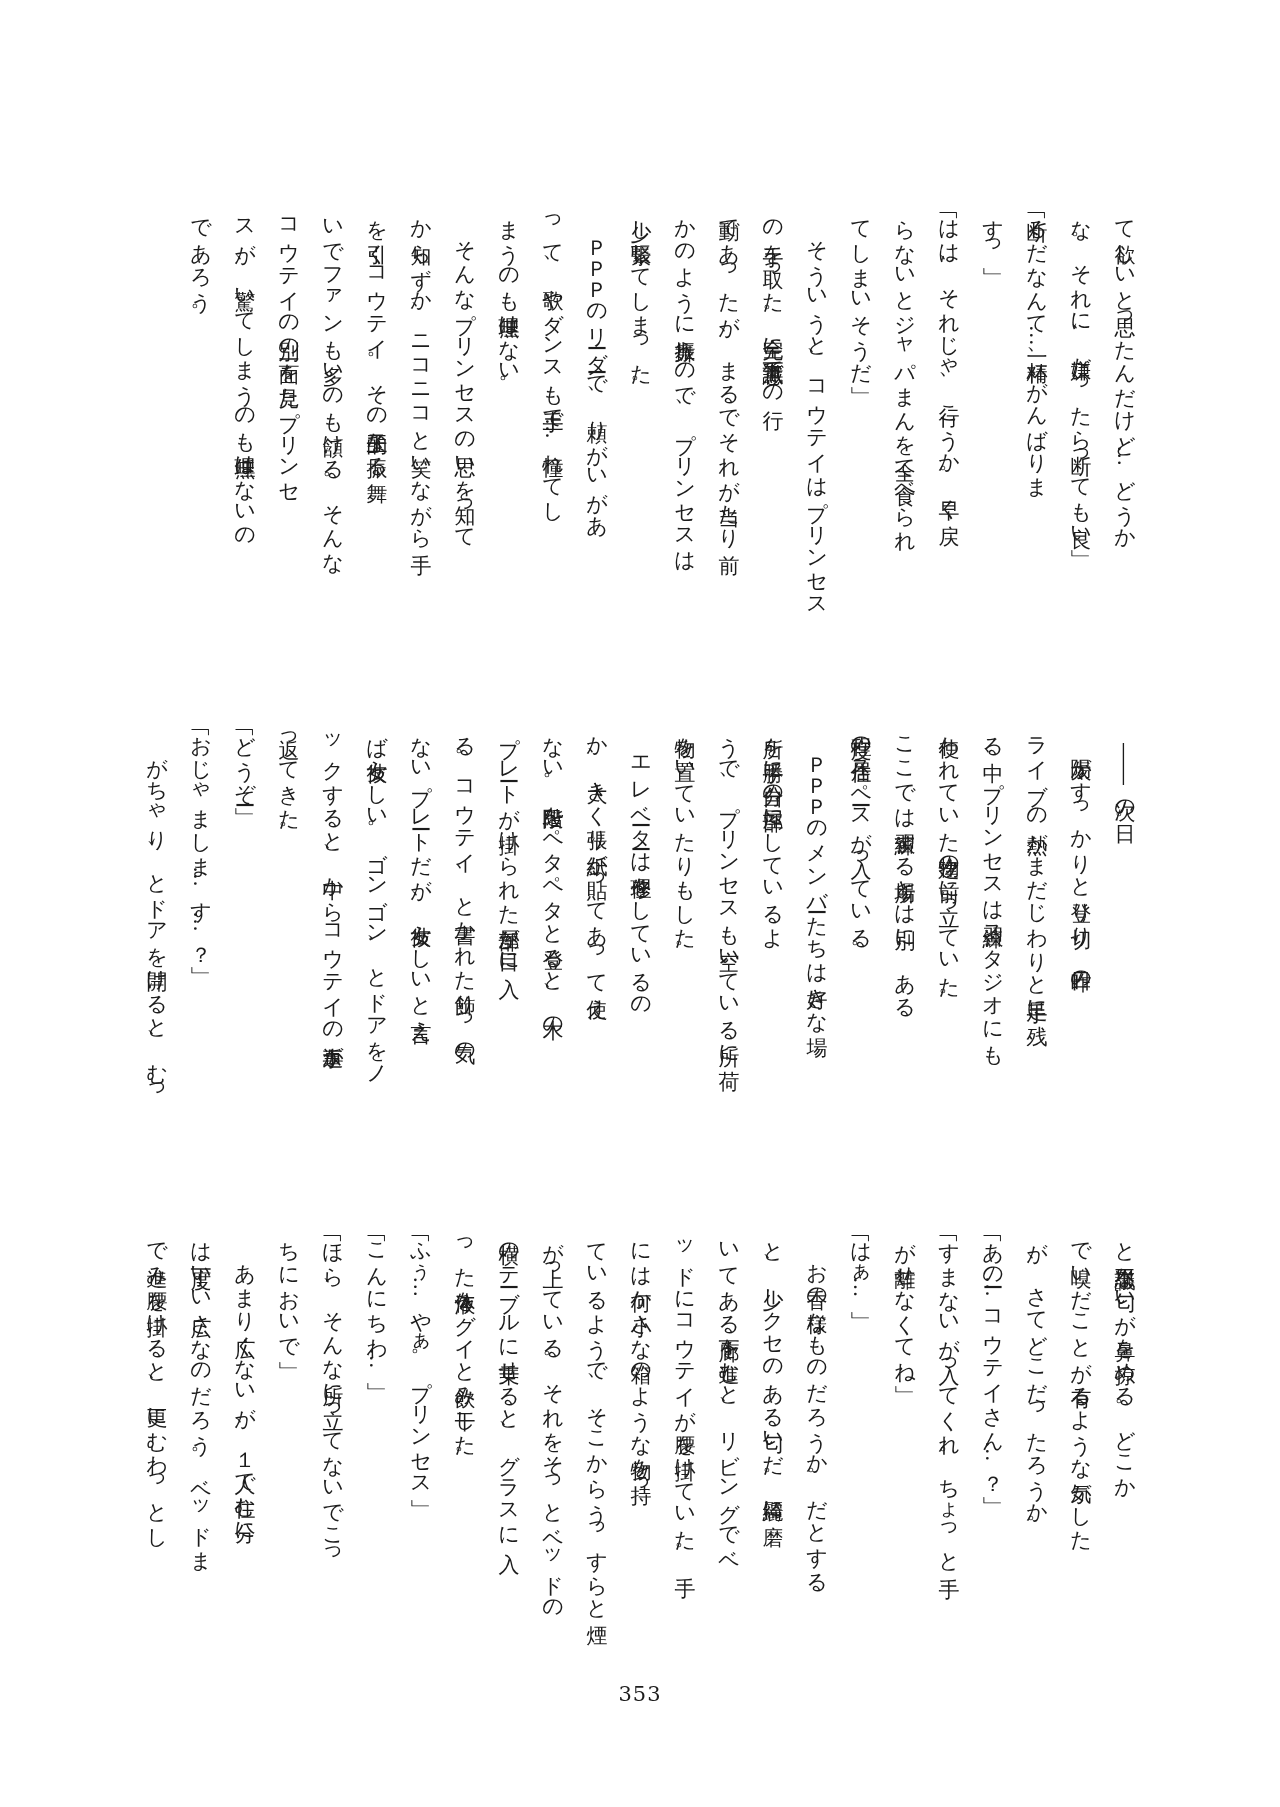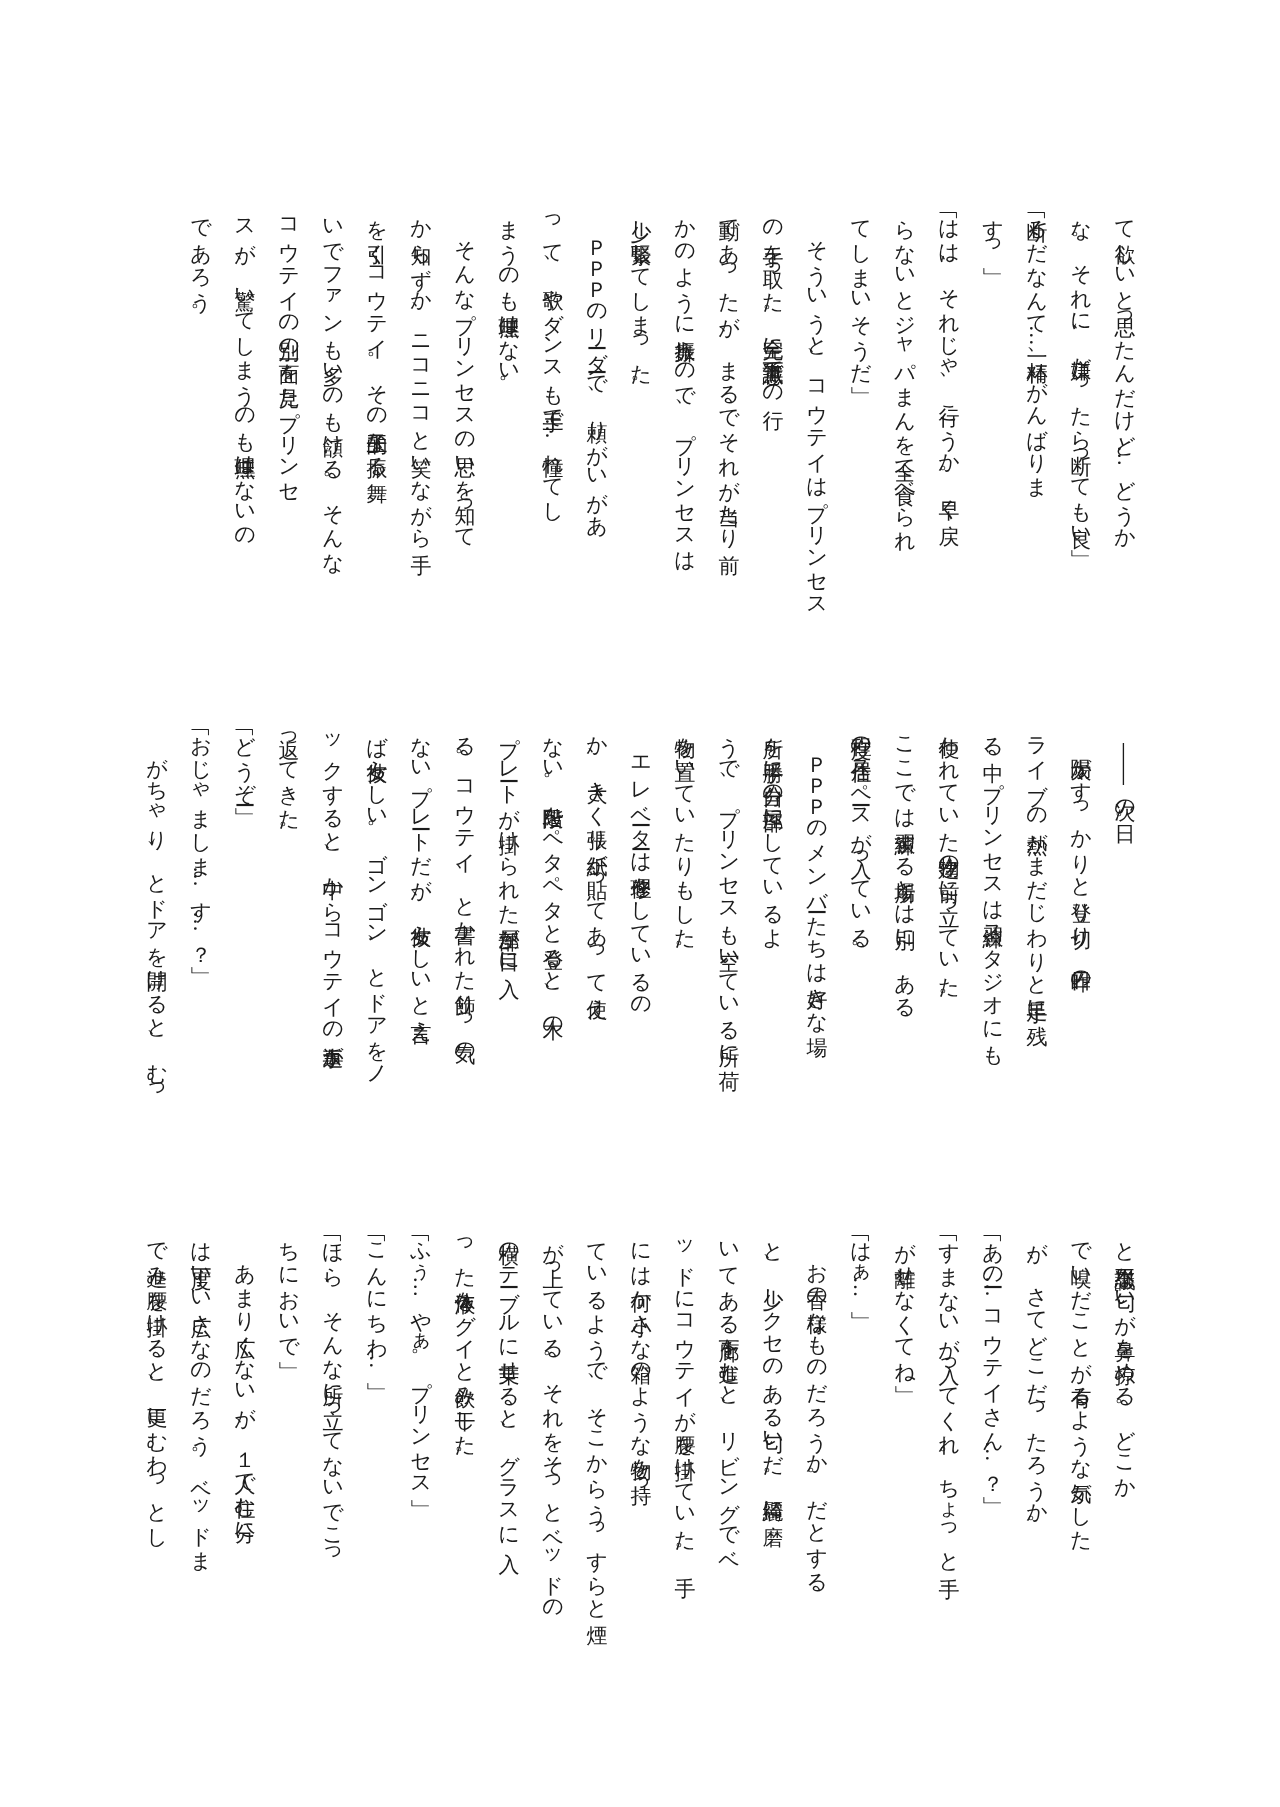--- a/index.html
+++ b/index.html
@@ -115,13 +115,14 @@
       <p class="line">横のテーブルに乗せると、グラスに入</p>
       <p class="line">った液体をグイと飲み干した。</p>
       <p class="line">「ふぅ…やぁ。プリンセス」</p>
       <p class="line">「こんにちわ…」</p>
       <p class="line">「ほら、そんな所に立ってないでこっ</p>
       <p class="line">ちにおいで」</p>
       <p class="line">　あまり広くないが、１人で住む分に</p>
       <p class="line">は丁度いい広さなのだろう。ベッドま</p>
       <p class="line">で進み腰を掛けると、更にむわっとし</p>
     </div>
+  <div class="page-number">353</div>
 </div>
 
 </body></html>

